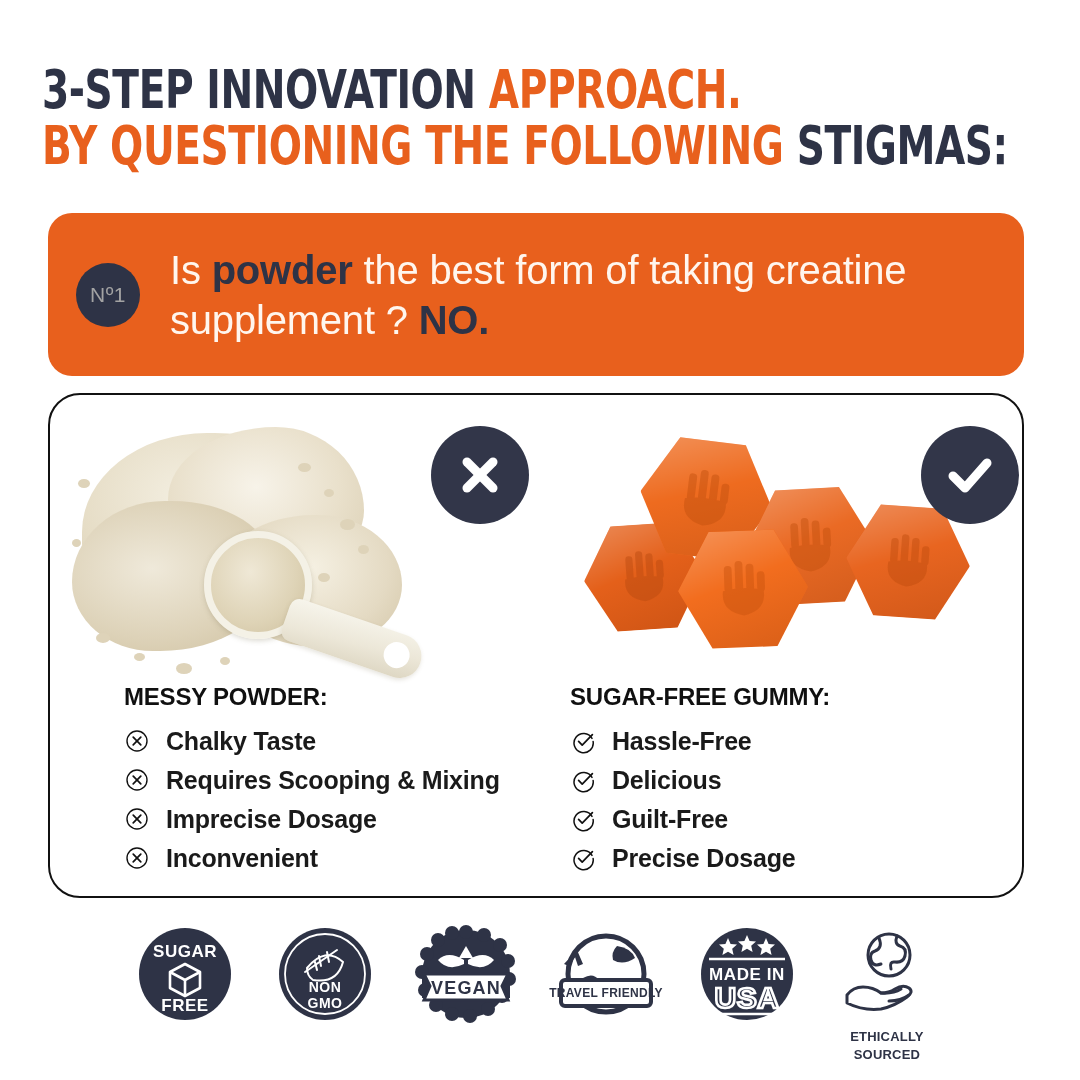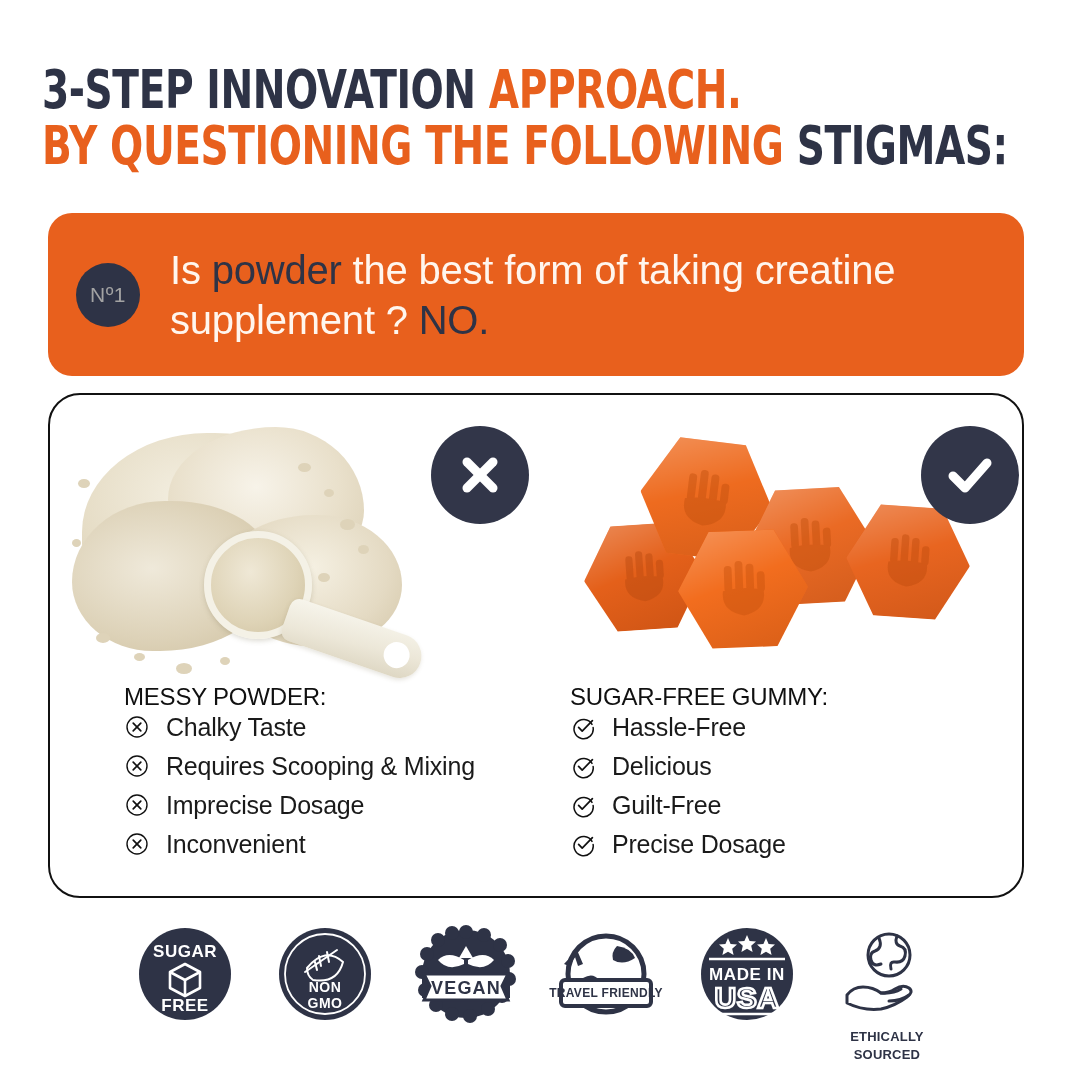--- a/index.html
+++ b/index.html
@@ -71,21 +71,21 @@
   }
   .banner-text {
     flex: 1 1 auto;
     color: #FFF6EE;
     font-size: 40px;
     line-height: 50px;
     font-weight: 400;
     padding-right: 30px;
     letter-spacing: -0.2px;
   }
-  .banner-text b { color: #2E3346; font-weight: 400; }
+  .banner-text b { color: #2E3346; font-weight: 700; }
 
   
   .card {
     position: absolute;
     left: 48px;
     top: 393px;
     width: 976px;
     height: 505px;
     border: 2.5px solid #111111;
     border-radius: 32px;
@@ -201,40 +201,41 @@
   .list-block {
     position: absolute;
     top: 288px;
     left: 74px;
     width: 420px;
   }
   .col-right .list-block { left: 32px; }
 
   .list-title {
     font-size: 24px;
-    font-weight: 400;
+    font-weight: 700;
     color: #101010;
     letter-spacing: -0.2px;
+    margin-bottom: 14px;
   }
   .list-item {
     display: flex;
     align-items: center;
     gap: 16px;
     margin-bottom: 7px;
     height: 32px;
   }
   .list-icon {
     flex: 0 0 auto;
     width: 26px; height: 26px;
     display: flex; align-items: center; justify-content: center;
   }
   .list-label {
     font-size: 25px;
     color: #1a1a1a;
-    font-weight: 400;
+    font-weight: 700;
     letter-spacing: -0.2px;
   }
 
   
   .badges {
     position: absolute;
     left: 48px;
     top: 922px;
     width: 976px;
     height: 140px;

